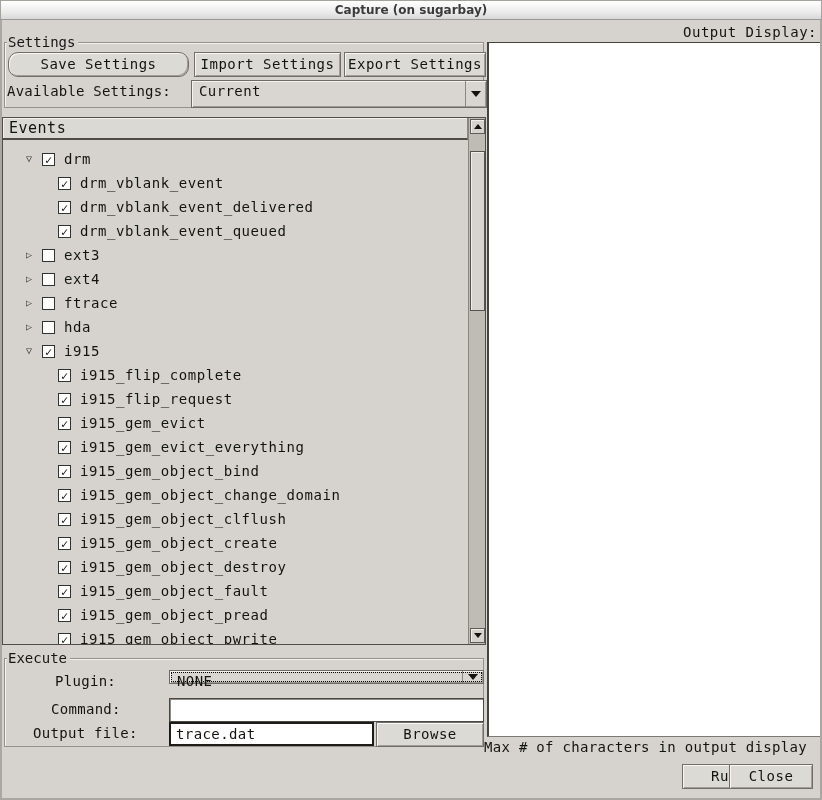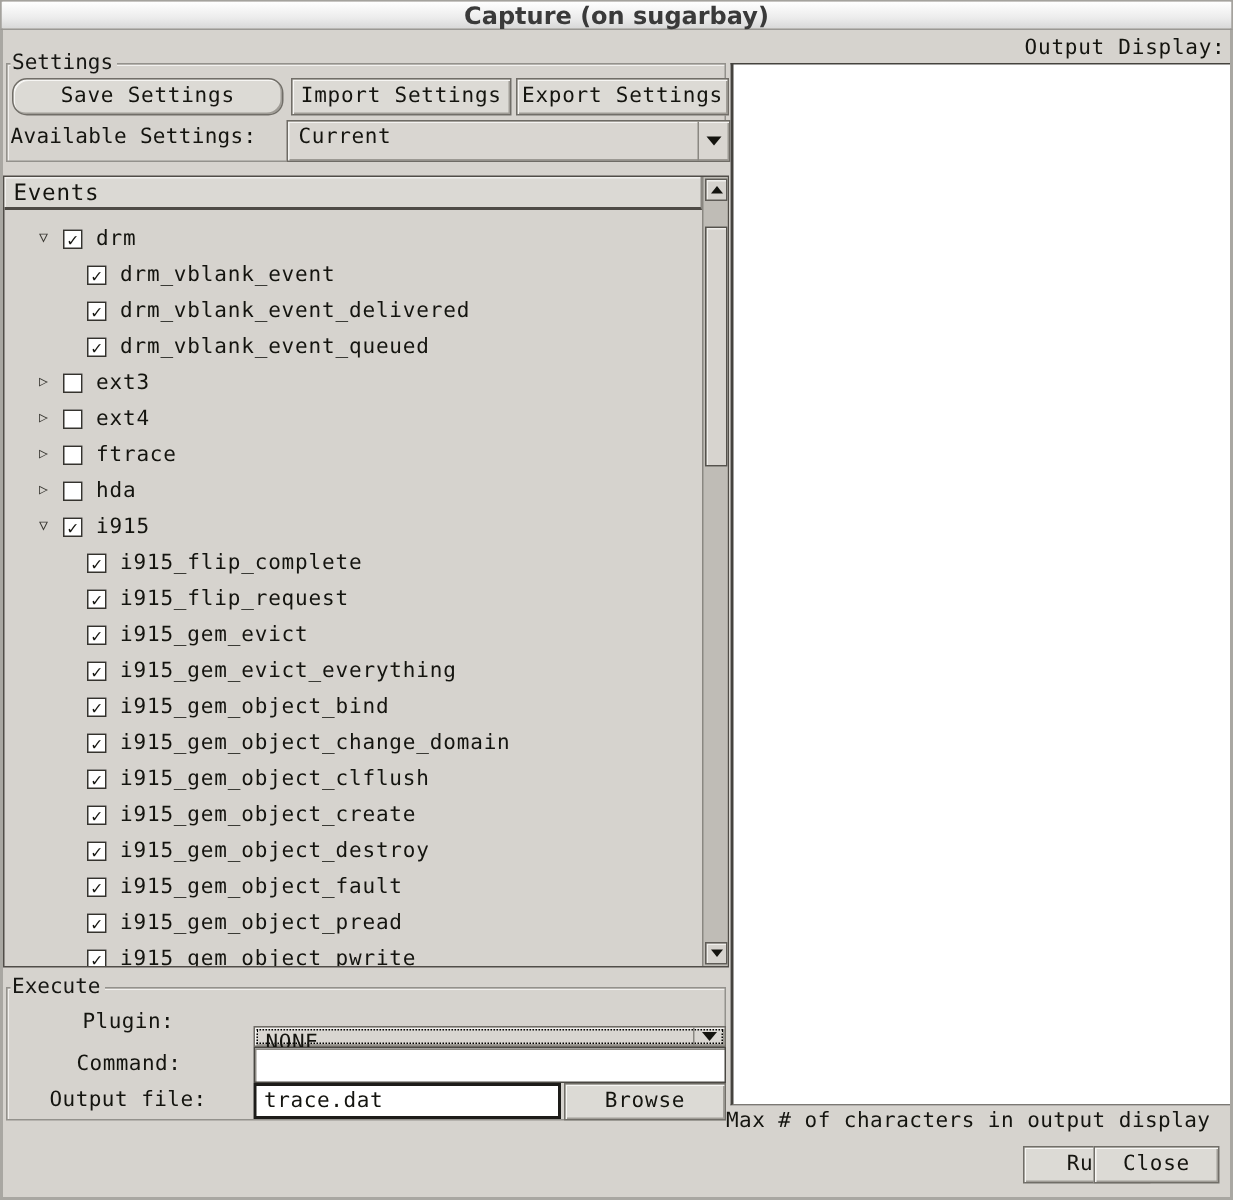--- a/index.html
+++ b/index.html
@@ -7,21 +7,21 @@
   body { font-family:"DejaVu Sans Mono","Liberation Mono",monospace; background:#888; }
 
   .window { position:relative; width:822px; height:800px; background:#d6d3ce; overflow:hidden;
             box-shadow: inset 2px 0 0 #a9a7a2, inset -2px 0 0 #a9a7a2, inset 0 -2px 0 #a9a7a2; }
 
   .titlebar { position:absolute; left:0; top:0; width:822px; height:20px;
               background:linear-gradient(#ffffff,#ececec 60%,#d8d8d8);
               border:1px solid #a4a29d; border-bottom:1px solid #9a9894;
               text-align:center; line-height:19px;
               font-family:"DejaVu Sans","Liberation Sans",sans-serif;
-              font-size:16px; font-weight:bold; color:#3a3a3a; }
+              font-size:12px; font-weight:bold; color:#3a3a3a; }
 
   
   .frame { position:absolute; border:1px solid #93918c;
            box-shadow: inset 1px 1px 0 #f2f1ef; }
   .frame-label { position:absolute; top:-9px; left:2px; background:#d6d3ce; padding:0 3px 0 1px;
                  font-size:14px; color:#161613; line-height:16px; white-space:nowrap; }
   .settings-frame { left:4px; top:42px; width:480px; height:66px; }
   .execute-frame  { left:4px; top:658px; width:480px; height:89px; }
 
   
@@ -35,21 +35,21 @@
 
   .avail-label { position:absolute; left:2px; top:40px; font-size:14px; letter-spacing:.2px; color:#14140f; }
   .combo { position:absolute; background:#d9d6d1; border:1px solid #6e6b65;
            box-shadow: inset 1px 1px 0 #f4f3f1, inset -1px -1px 0 #9c9993; }
   .combo .combo-text { position:absolute; left:7px; top:2px; font-size:14px; letter-spacing:.4px; color:#14140f; }
   .combo .arrow-zone { position:absolute; right:0; top:0; bottom:0; width:21px; border-left:1px solid #8a8781;
                        display:flex; align-items:center; justify-content:center; }
   .tri-down { width:0; height:0; border-left:5px solid transparent; border-right:5px solid transparent;
               border-top:6px solid #14140f; }
   .avail-combo { left:186px; top:37px; width:296px; height:28px; }
-  .plugin-combo { left:164px; top:25px; width:315px; height:14px; outline:1px dotted #000; outline-offset:-3px;text-decoration:underline; }
+  .plugin-combo { left:164px; top:11px; width:315px; height:14px; outline:1px dotted #000; outline-offset:-3px;text-decoration:underline; }
 
   
   .treeview { position:absolute; left:2px; top:117px; width:484px; height:528px;
               border:1px solid #504d48; background:#d6d3ce; }
   .tree-header { position:absolute; left:0; top:0; width:465px; height:22px; background:#dbd9d4;
                  border-right:1px solid #8a8781; border-bottom:2px solid #4e4b46;
                  box-shadow: inset 1px 1px 0 #f2f1ef;
                  font-size:15px; letter-spacing:.5px; color:#14140f; line-height:20px; padding-left:6px; }
   .tree-body { position:absolute; left:0; top:22px; width:465px; height:504px; overflow:hidden; padding-top:7px; }
   .tree-row { display:flex; align-items:center; height:24px; }

